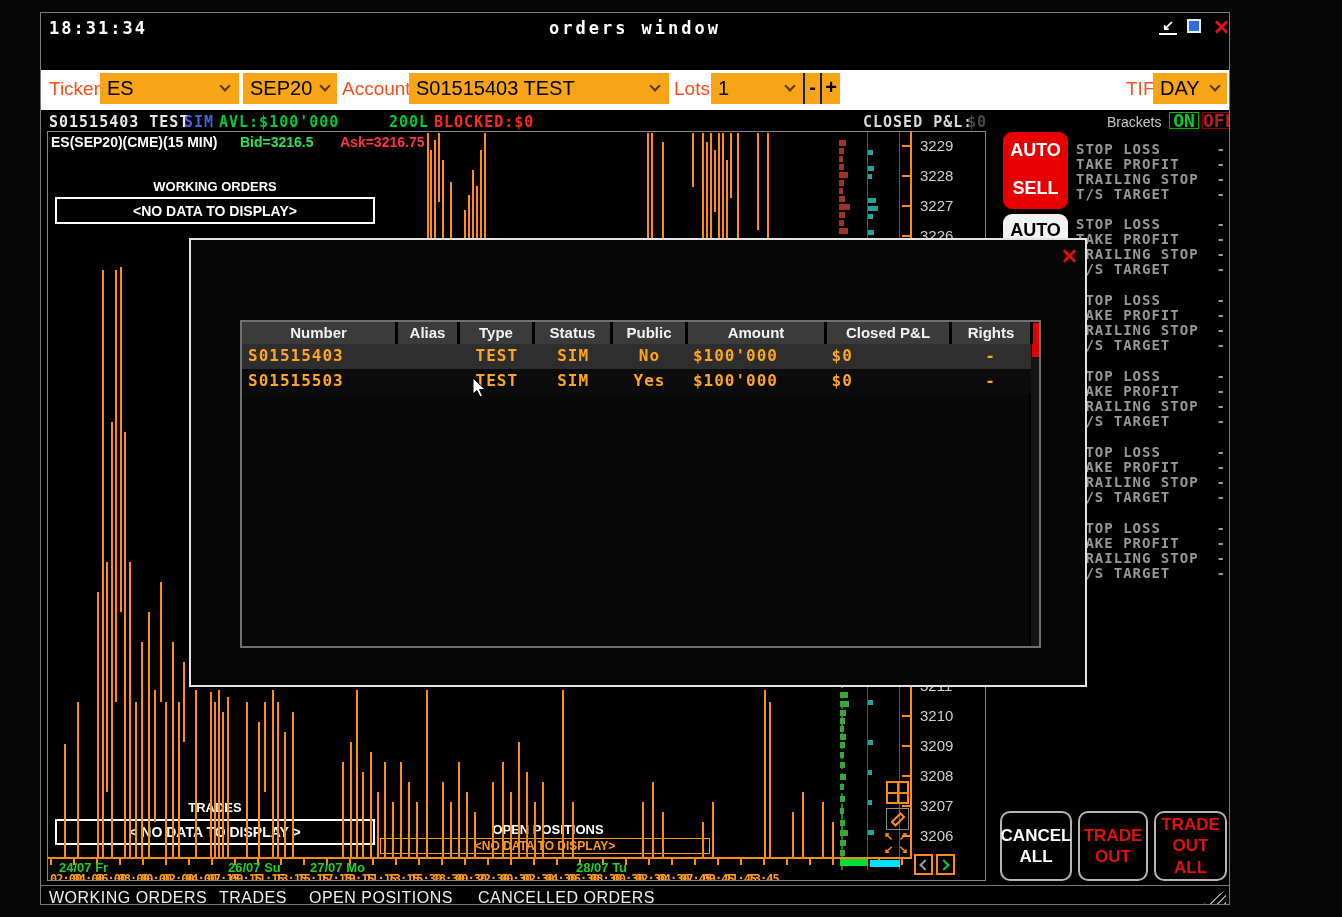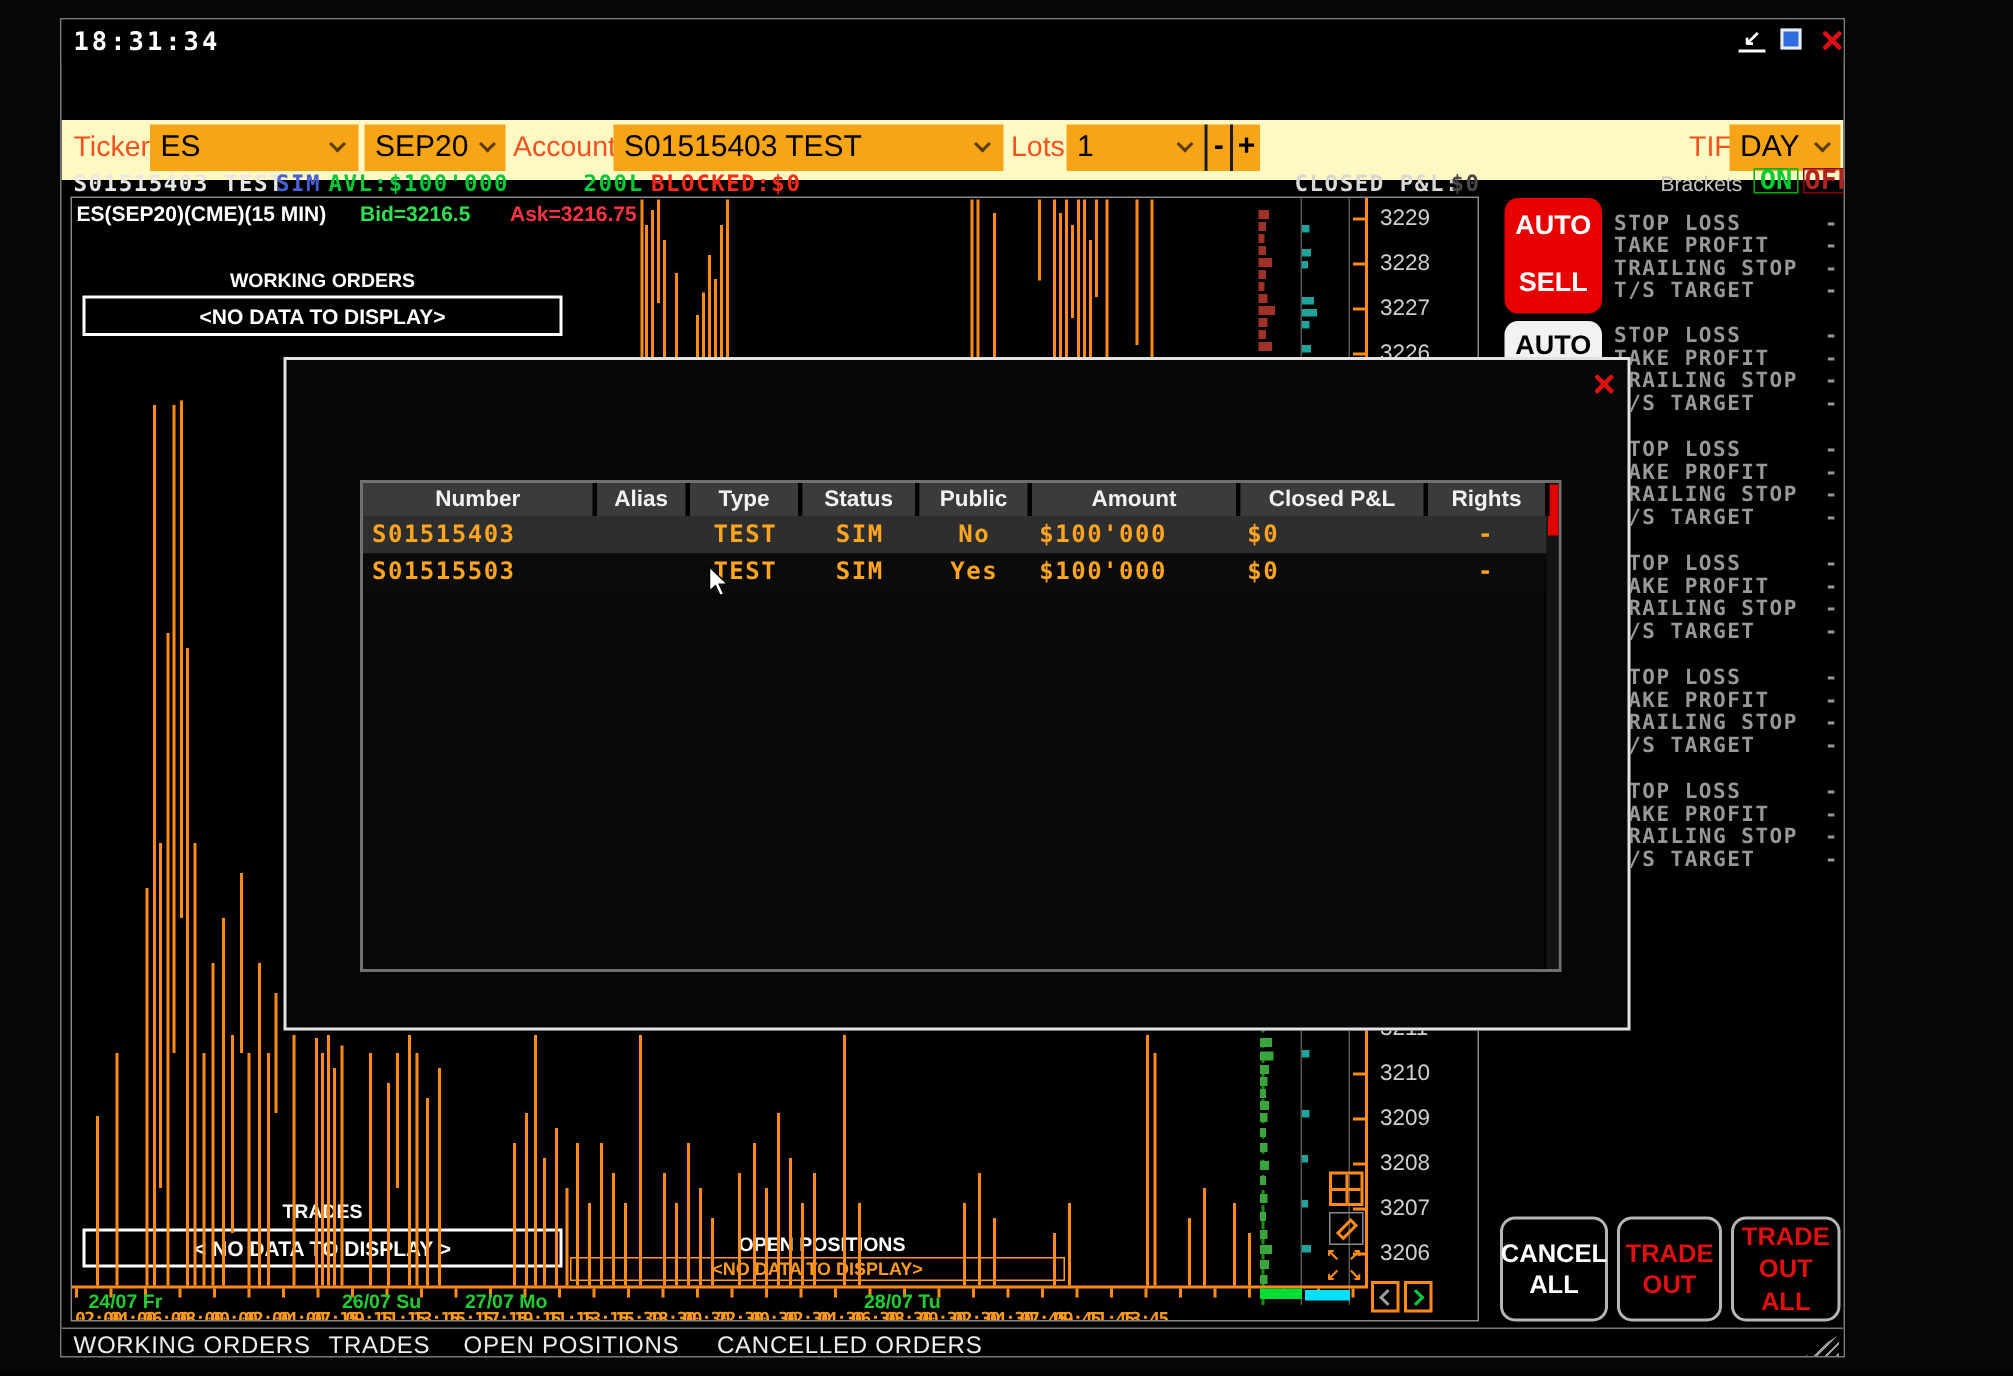--- a/index.html
+++ b/index.html
@@ -15,21 +15,21 @@
   .minimize { left:1118px; top:4px; width:18px; height:18px; color:#fff; font-size:14px; font-weight:bold; text-align:center; line-height:16px; border-bottom:2px solid #fff; }
   .maxbox { left:1146px; top:6px; width:14px; height:14px; background:#2e6ce0; border:2px solid #ececec; }
   .xicon { width:16px; height:16px; }
   .xicon i { position:absolute; left:7px; top:0; width:3px; height:16px; background:#dd1111; border-radius:1px; }
   .xicon i:first-child { transform:rotate(45deg); } .xicon i:last-child { transform:rotate(-45deg); }
   
   #menubar { position:absolute; left:0; top:29px; width:100%; height:28px; background:#e00000; }
   .mitem { position:absolute; top:0; height:28px; background:#d40000; color:#fff; font-size:18px; line-height:27px; text-align:center; border-right:3px solid #000; }
   .mitem.sel { background:linear-gradient(#f2f2f2,#bfbfbf); color:#000; }
   
-  #toolbar { position:absolute; left:0; top:67px; width:100%; height:40px; background:#fef9c3; }
+  #toolbar { position:absolute; left:0; top:57px; width:100%; height:40px; background:#ffffff; }
   .tlabel { top:8px; color:#f4511e; font-size:19px; }
   .dd { position:absolute; top:3px; height:31px; background:#f7a516; color:#000; font-size:20px; line-height:30px; padding-left:7px; }
   .chev { position:absolute; width:8px; height:8px; border-right:2px solid #5a3c00; border-bottom:2px solid #5a3c00; transform:rotate(45deg); top:9px; }
   .pmbtn { position:absolute; top:3px; height:31px; background:#f7a516; color:#000; font-size:20px; font-weight:bold; text-align:center; line-height:29px; border-left:2px solid #1a1a1a; }
   
   .inftxt { top:100px; font-size:15px; letter-spacing:1px; }
   .onoff { position:absolute; top:99px; height:17px; font-size:18px; text-align:center; line-height:15px; font-family:"DejaVu Sans Mono",monospace; font-weight:bold; }
   
   #chart { position:absolute; left:6px; top:118px; width:939px; height:750px; background:#000; border:1px solid #888; overflow:hidden; }
   .nodata { position:absolute; background:#000; text-align:center; font-weight:bold; }
@@ -61,20 +61,21 @@
   .navchev { position:absolute; top:5px; width:8px; height:8px; }
 </style>
 </head>
 <body>
 
 <div id="stage">
   <div id="win">
 
     <div id="titlebar">
       <div class="abs clock px">18:31:34</div>
+      <div class="abs wtitle px">orders window</div>
       <div class="abs minimize">↙</div>
       <div class="abs maxbox"></div>
       <div class="abs xicon" style="left:1172px; top:6px;">
           <i></i>
           <i></i>
         </div>
     </div>
 
 
     <div id="toolbar">

